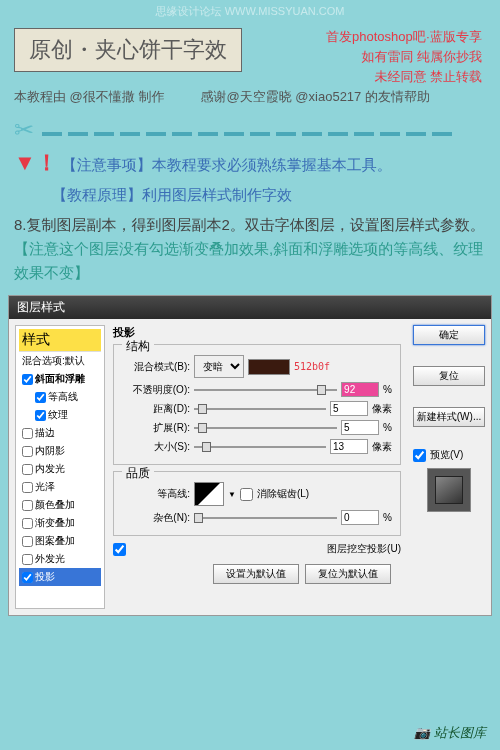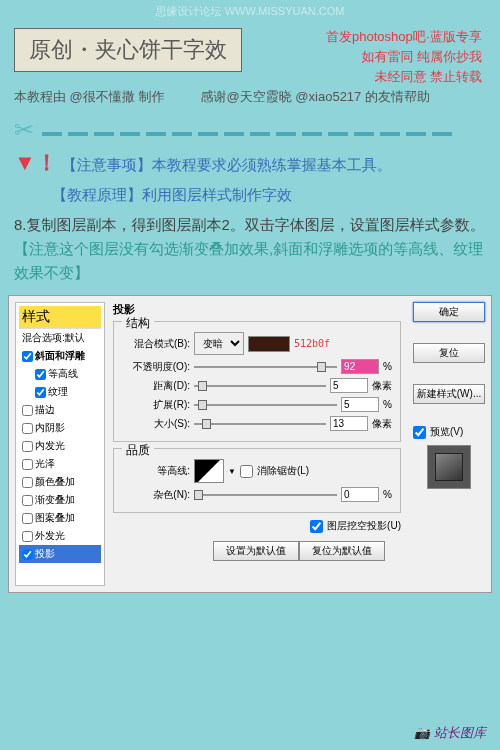--- a/index.html
+++ b/index.html
@@ -37,23 +37,23 @@
 .swatch{width:42px;height:16px;background:#3a1a0f;border:1px solid #888}
 .hex{color:#e63946;font-family:monospace}
 .dial{width:24px;height:24px;border:1px solid #888;border-radius:50%;background:#f8f8f8;position:relative}
 .dial::after{content:"";position:absolute;width:1px;height:10px;background:#333;left:50%;top:1px;transform-origin:bottom;transform:rotate(74deg)}
 .contour{width:30px;height:24px;border:1px solid #888;background:linear-gradient(135deg,#000 48%,#fff 52%)}
 .right-col{width:76px;padding-left:4px}
 .btn{width:100%;border:1px solid #888;background:linear-gradient(#fff,#e0e0e0);padding:2px;font-size:10px;margin-bottom:21px;text-align:center}
 .def{border:1px solid #3875d7;box-shadow:0 0 2px #3875d7}
 .preview{width:44px;height:44px;background:#555;border:1px solid #888;margin:6px auto;display:flex;align-items:center;justify-content:center}
 .preview-in{width:28px;height:28px;background:linear-gradient(145deg,#888,#333);border:1px solid #222}
-.footer-btns{display:flex;padding:4px 0 4px 100px}
+.footer-btns{display:flex;gap:6px;padding:4px 0 4px 100px}
 .footer-btns .btn{width:auto;padding:2px 12px}
-.site-logo{position:absolute;bottom:8px;right:14px;color:#701a75;font-size:13px;font-style:italic}
+.site-logo{position:absolute;bottom:8px;right:14px;color:#14532d;font-size:13px;font-style:italic}
 </style>
 </head>
 <body>
 
 <div class="watermark">思缘设计论坛 WWW.MISSYUAN.COM</div>
 <div class="red-text" style="top:28px">首发photoshop吧·蓝版专享</div>
 <div class="red-text" style="top:48px">如有雷同 纯属你抄我</div>
 <div class="red-text" style="top:68px">未经同意 禁止转载</div>
 
 <div class="header">
@@ -72,20 +72,21 @@
 
 <div class="notice"><span class="em">▼！</span><span>【注意事项】本教程要求必须熟练掌握基本工具。</span></div>
 <div class="notice" style="padding-left:52px">【教程原理】利用图层样式制作字效</div>
 
 <div class="step">
   <span>8.复制图层副本，得到图层副本2。双击字体图层，设置图层样式参数。</span>
   <span class="teal">【注意这个图层没有勾选渐变叠加效果,斜面和浮雕选项的等高线、纹理效果不变】</span>
 </div>
 
 <div class="dialog">
+  <div class="titlebar">图层样式</div>
   <div class="dialog-body">
     <div class="sidebar">
       <div class="side-h">样式</div>
       <div id="side-list">
           <div class="side-i">
             <span>混合选项:默认</span>
           </div>
           <div class="side-i">
             <input type="checkbox" checked="" style="">
             <span style="font-weight: bold;">斜面和浮雕</span>
@@ -190,21 +191,21 @@
         </div>
         <div class="row">
           <span class="lbl">杂色(N):</span>
           <div class="slider">
               <div class="thumb" style="left:0"></div>
             </div>
           <span class="numbox">0</span>
           <span>%</span>
         </div>
       </div>
-      <div class="row" style="justify-content:flex-end">
+      <div class="row" style="justify-content:space-between">
         <input type="checkbox" checked="" style="">
         <span>图层挖空投影(U)</span>
       </div>
       <div class="footer-btns">
         <div class="btn">设置为默认值</div>
         <div class="btn">复位为默认值</div>
       </div>
     </div>
     <div class="right-col">
       <div class="btn def">确定</div>

